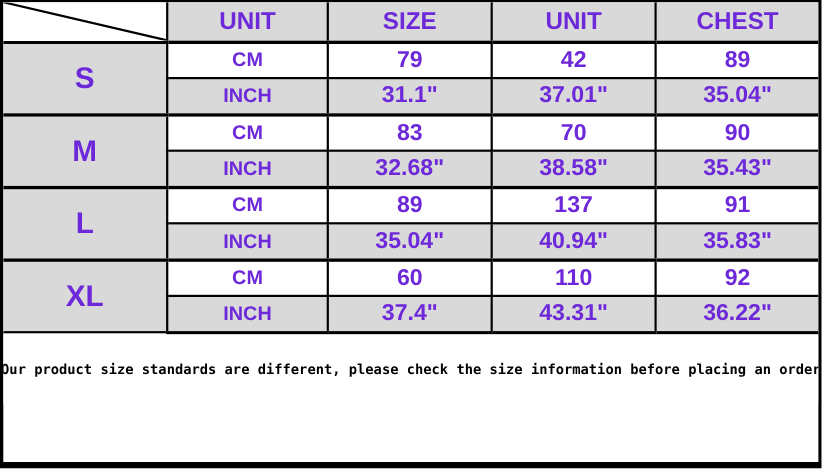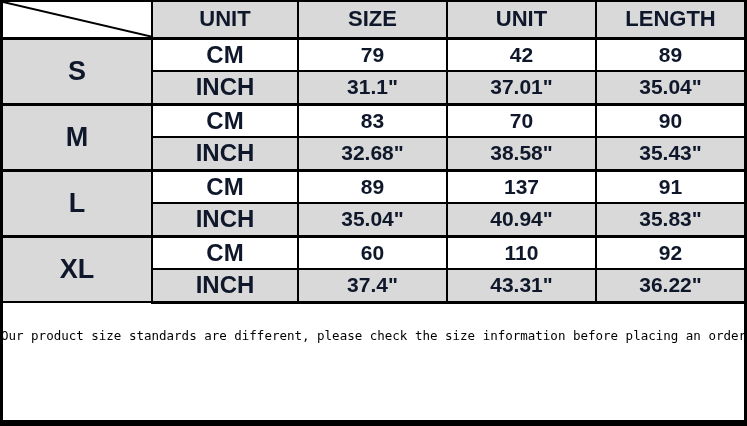--- a/index.html
+++ b/index.html
@@ -40,21 +40,21 @@
   table.size-table {
     width: 741px;
     border-collapse: collapse;
     table-layout: fixed;
   }
   .size-table td {
     border: 2px solid #000;
     text-align: center;
     vertical-align: middle;
     padding: 0;
-    color: #0f172a;
+    color: #6d28d9;
     font-weight: bold;
     overflow: hidden;
   }
   .size-table td:first-child { border-left: none; }
   .size-table td:last-child  { border-right: none; }
   .size-table tr.header-row td { border-top: none; }
   tr.header-row { height: 36px; }
   tr.data-row   { height: 33px; }
   tr.section-start td { border-top-width: 3px; }
   tr.section-end td   { border-bottom-width: 3px; }
@@ -69,34 +69,34 @@
   .corner-cell svg {
     position: absolute;
     top: 0; left: 0;
     width: 100%; height: 100%;
     display: block;
   }
   .size-cell {
     background: #d9d9d9;
     font-size: 27px;
   }
-  .unit-cell { font-size: 24px; }
+  .unit-cell { font-size: 18px; }
   .value-cell { font-size: 21px; }
   tr.row-cm td:not(.size-cell)   { background: #ffffff; }
   tr.row-inch td:not(.size-cell) { background: #d9d9d9; }
   .footer-note {
     height: 63px;
     background: #ffffff;
     display: flex;
     align-items: center;
     justify-content: center;
   }
   .footer-note span {
     font-family: "DejaVu Sans Mono", monospace;
-    font-weight: normal;
+    font-weight: bold;
     font-size: 12.5px;
     letter-spacing: 0px;
     color: #000;
     white-space: nowrap;
   }
 </style>
 </head>
 <body>
 
 <div id="app">
@@ -113,21 +113,21 @@
     <tbody>
       <tr class="header-row">
         <td class="corner-cell">
           <svg viewBox="0 0 100 100" preserveAspectRatio="none">
             <line x1="0" y1="0" x2="100" y2="100" stroke="#000" stroke-width="2" vector-effect="non-scaling-stroke"></line>
           </svg>
         </td>
         <td class="col-header">UNIT</td>
         <td class="col-header">SIZE</td>
         <td class="col-header">UNIT</td>
-        <td class="col-header">LENGTH</td>
+        <td class="col-header">CHEST</td>
       </tr>
 
       <tr class="data-row row-cm section-start">
         <td class="size-cell" rowspan="2">S</td>
         <td class="unit-cell">CM</td>
         <td class="value-cell">79</td>
         <td class="value-cell">42</td>
         <td class="value-cell">89</td>
       </tr>
       <tr class="data-row row-inch">

